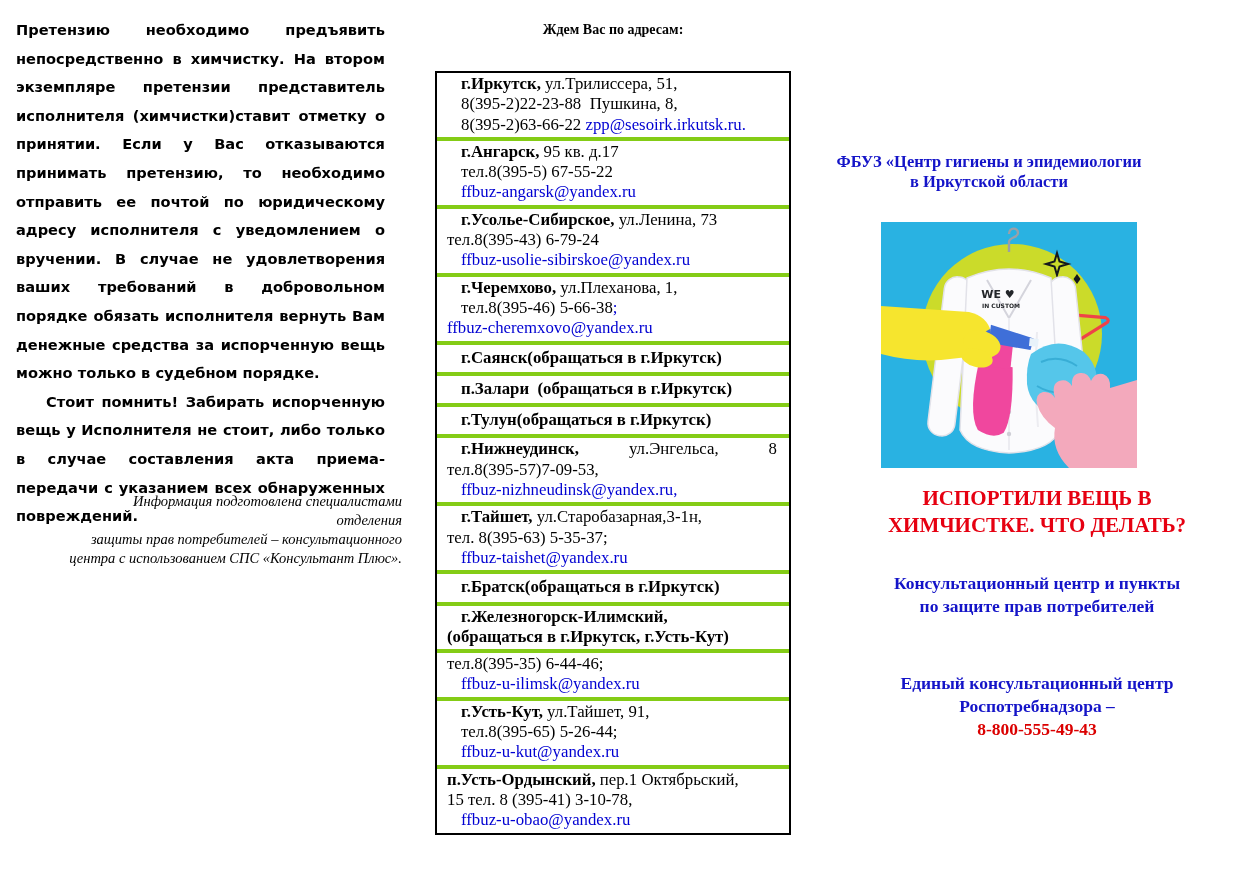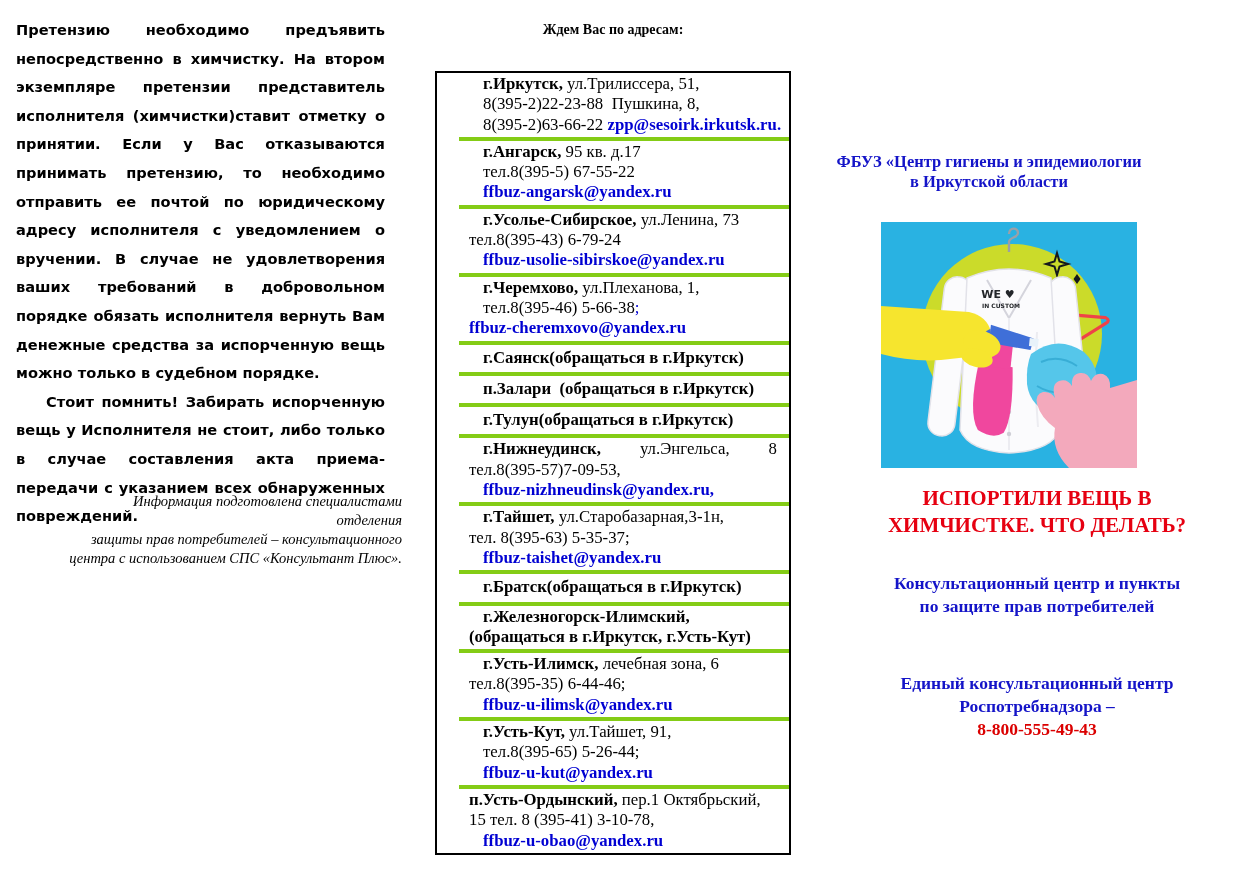--- a/index.html
+++ b/index.html
@@ -27,29 +27,29 @@
     font-size:14.6px;font-weight:bold;line-height:28.6px;text-align:justify;}
   .left-col p{margin:0;}
   .left-col .p2{text-indent:30px;}
   .credits{left:30px;top:492px;width:372px;text-align:right;
     font-style:italic;font-size:14.5px;line-height:19px;}
 
   
   .mid-header{left:435px;top:22px;width:356px;text-align:center;
     font-weight:bold;font-size:14px;}
   .addr-table{left:435px;top:71px;width:356px;border:2px solid #000;
-    font-size:16.8px;line-height:20.3px;padding-left:22px;}
+    font-size:16.8px;line-height:20.3px;}
   .trow{border-top:4px solid #84cc16;padding:1px 4px 2px 4px;}
   .trow:first-child{border-top:none;}
   .trow.single{padding-top:3px;padding-bottom:4px;}
   .tline{padding-left:6px;white-space:pre-wrap;}
   .tline.ind{padding-left:20px;}
   .tline.just{display:flex;justify-content:space-between;padding-right:8px;}
   .seg-b{font-weight:bold;}
-  .seg-e{color:var(--link-blue);font-weight:bold;text-decoration:none;}
+  .seg-e{color:var(--link-blue);font-weight:normal;text-decoration:none;}
   .seg-bl{color:var(--link-blue);}
 
   
   .org-block{left:792px;top:152px;width:394px;text-align:center;
     color:var(--heading-blue);font-weight:bold;font-size:16.5px;line-height:19.5px;}
   .photo{left:881px;top:222px;width:256px;height:246px;}
   .title-block{left:840px;top:485px;width:394px;text-align:center;
     color:var(--title-red);font-weight:bold;font-size:21px;line-height:27px;}
   .subtitle-block{left:840px;top:572px;width:394px;text-align:center;
     color:var(--heading-blue);font-weight:bold;font-size:17.5px;line-height:23px;}
@@ -133,21 +133,20 @@
       <div class="tline ind"><a class="seg-e">ffbuz-taishet@yandex.ru</a></div>
     </div>
     <div class="trow single">
       <div class="tline ind"><span class="seg-b">г.Братск(обращаться в г.Иркутск)</span></div>
     </div>
     <div class="trow">
       <div class="tline ind"><span class="seg-b">г.Железногорск-Илимский,</span></div>
       <div class="tline"><span class="seg-b">(обращаться в г.Иркутск, г.Усть-Кут)</span></div>
     </div>
     <div class="trow">
-      <div class="tline ind"><span class="seg-b">г.Усть-Илимск,</span><span class="seg-n"> лечебная зона, 6</span></div>
       <div class="tline"><span class="seg-n">тел.8(395-35) 6-44-46;</span></div>
       <div class="tline ind"><a class="seg-e">ffbuz-u-ilimsk@yandex.ru</a></div>
     </div>
     <div class="trow">
       <div class="tline ind"><span class="seg-b">г.Усть-Кут,</span><span class="seg-n"> ул.Тайшет, 91,</span></div>
       <div class="tline ind"><span class="seg-n">тел.8(395-65) 5-26-44;</span></div>
       <div class="tline ind"><a class="seg-e">ffbuz-u-kut@yandex.ru</a></div>
     </div>
     <div class="trow">
       <div class="tline"><span class="seg-b">п.Усть-Ордынский,</span><span class="seg-n"> пер.1 Октябрьский,</span></div>

